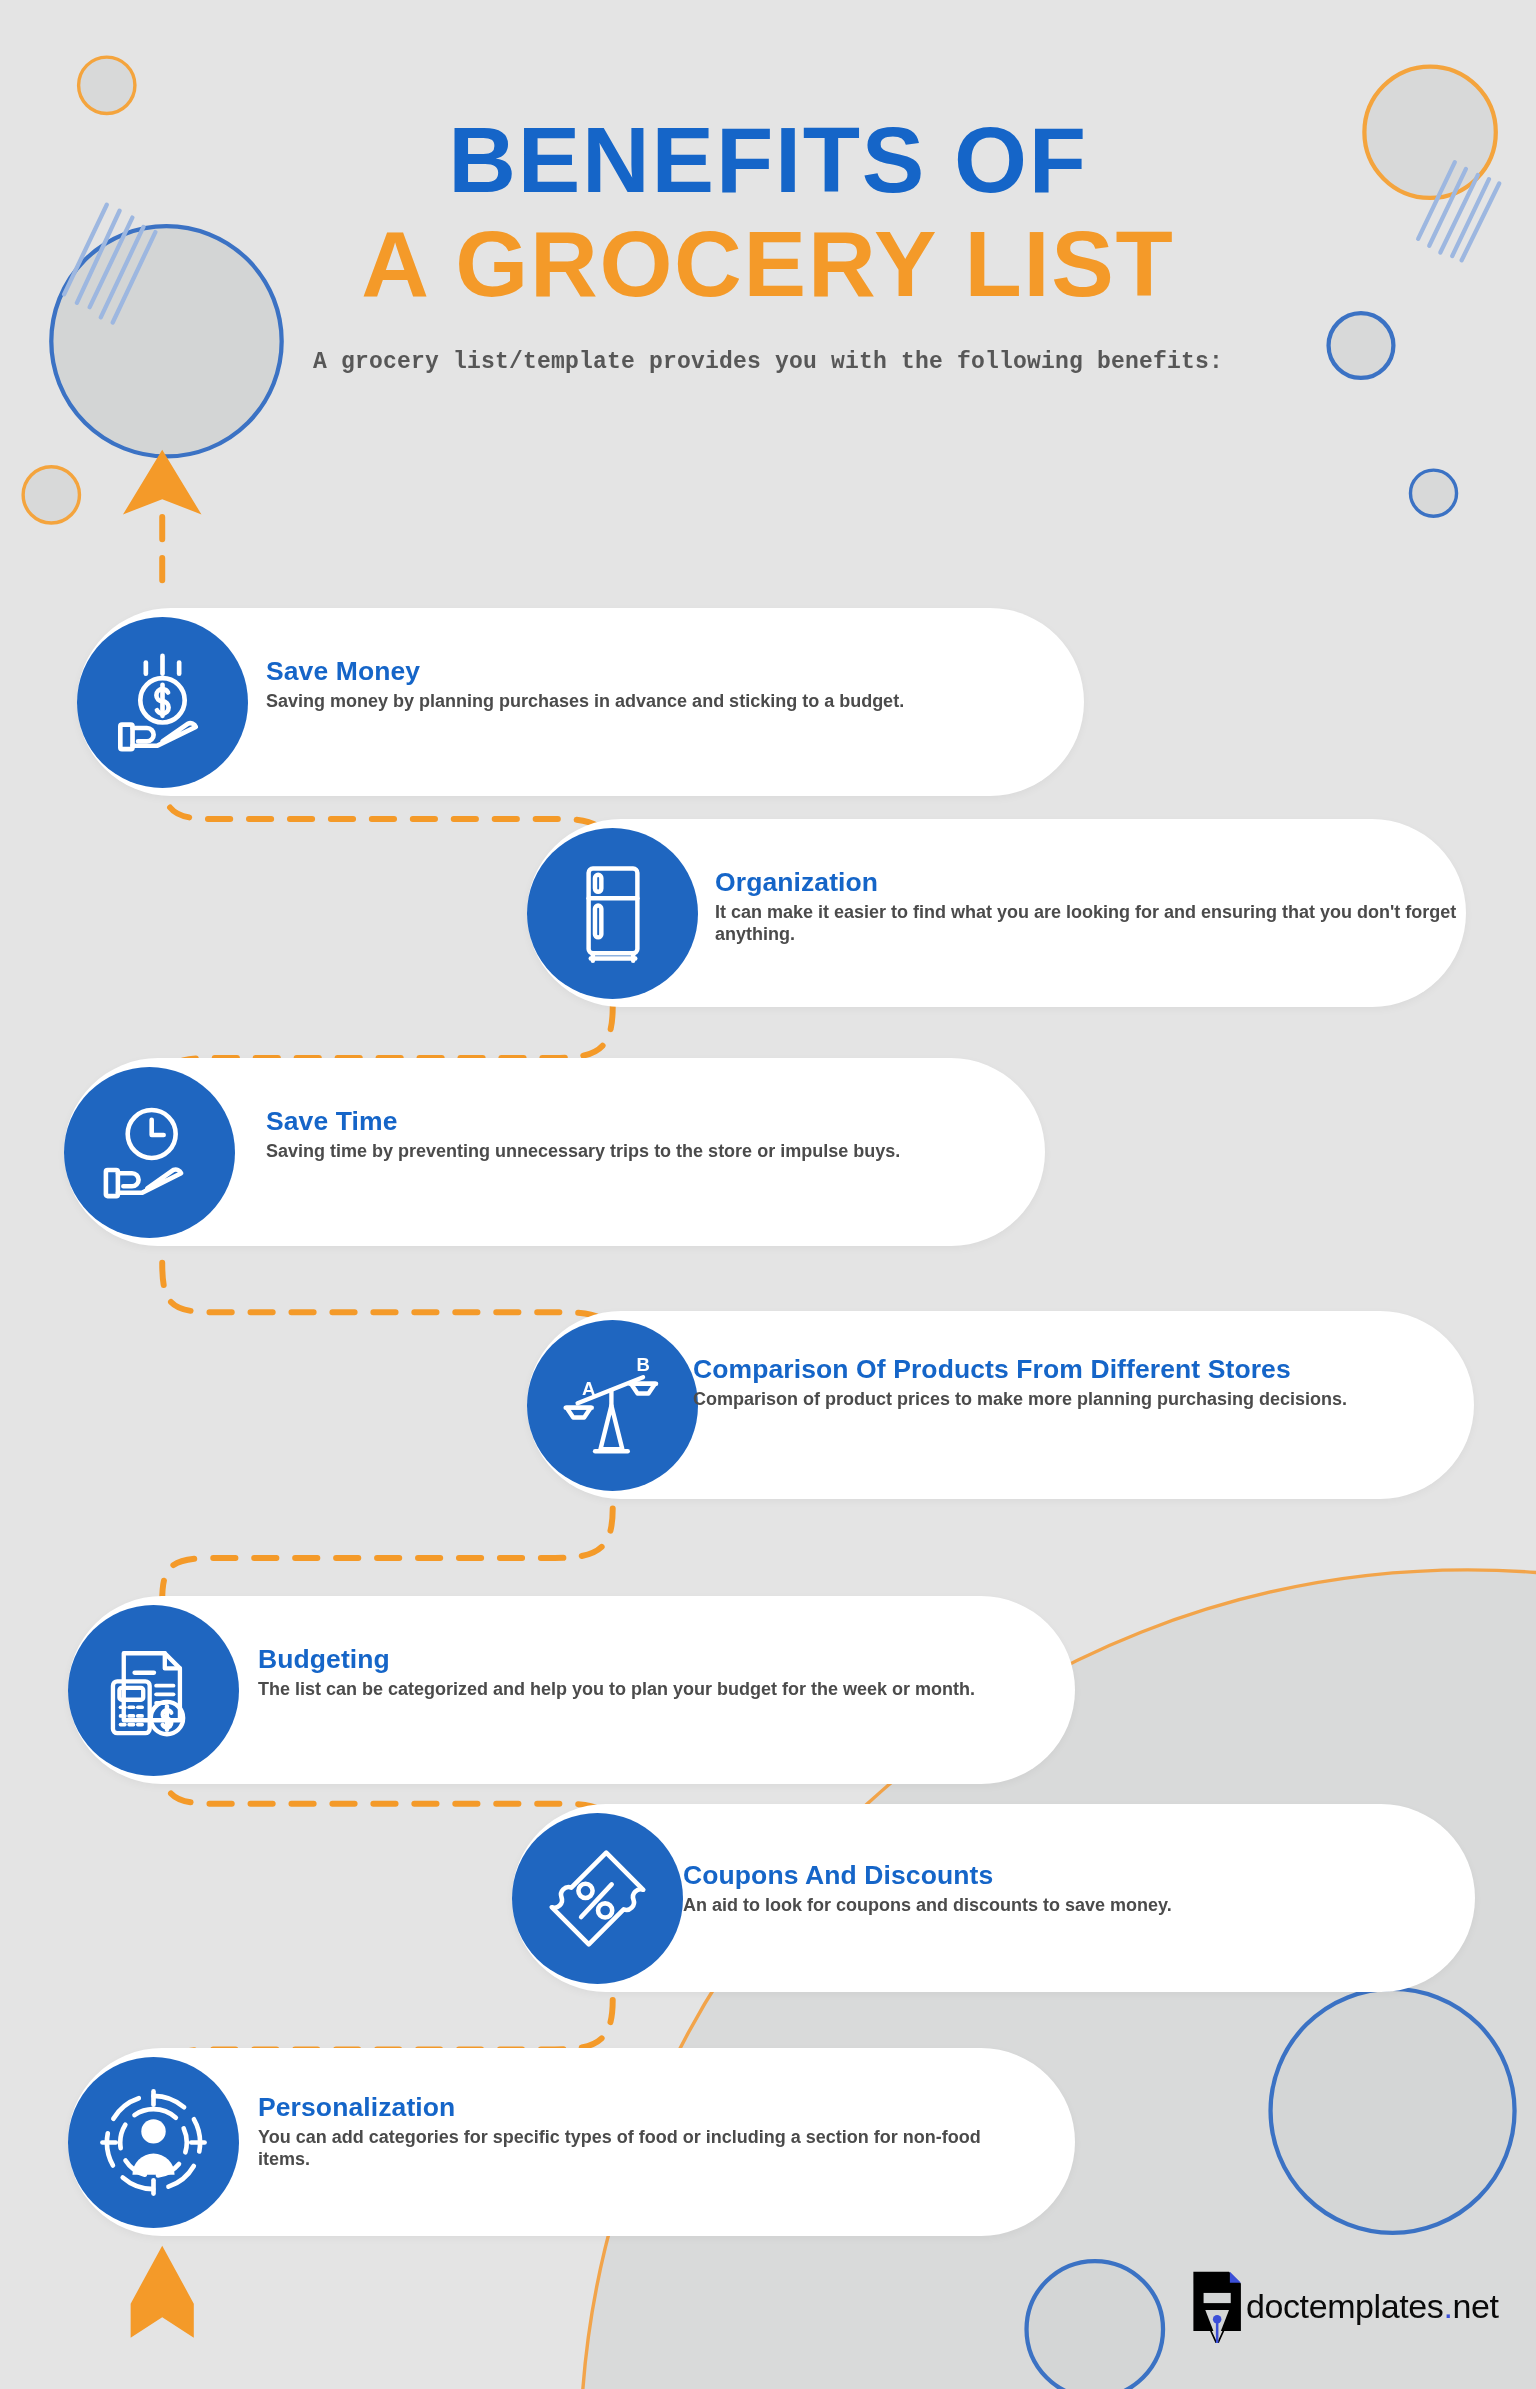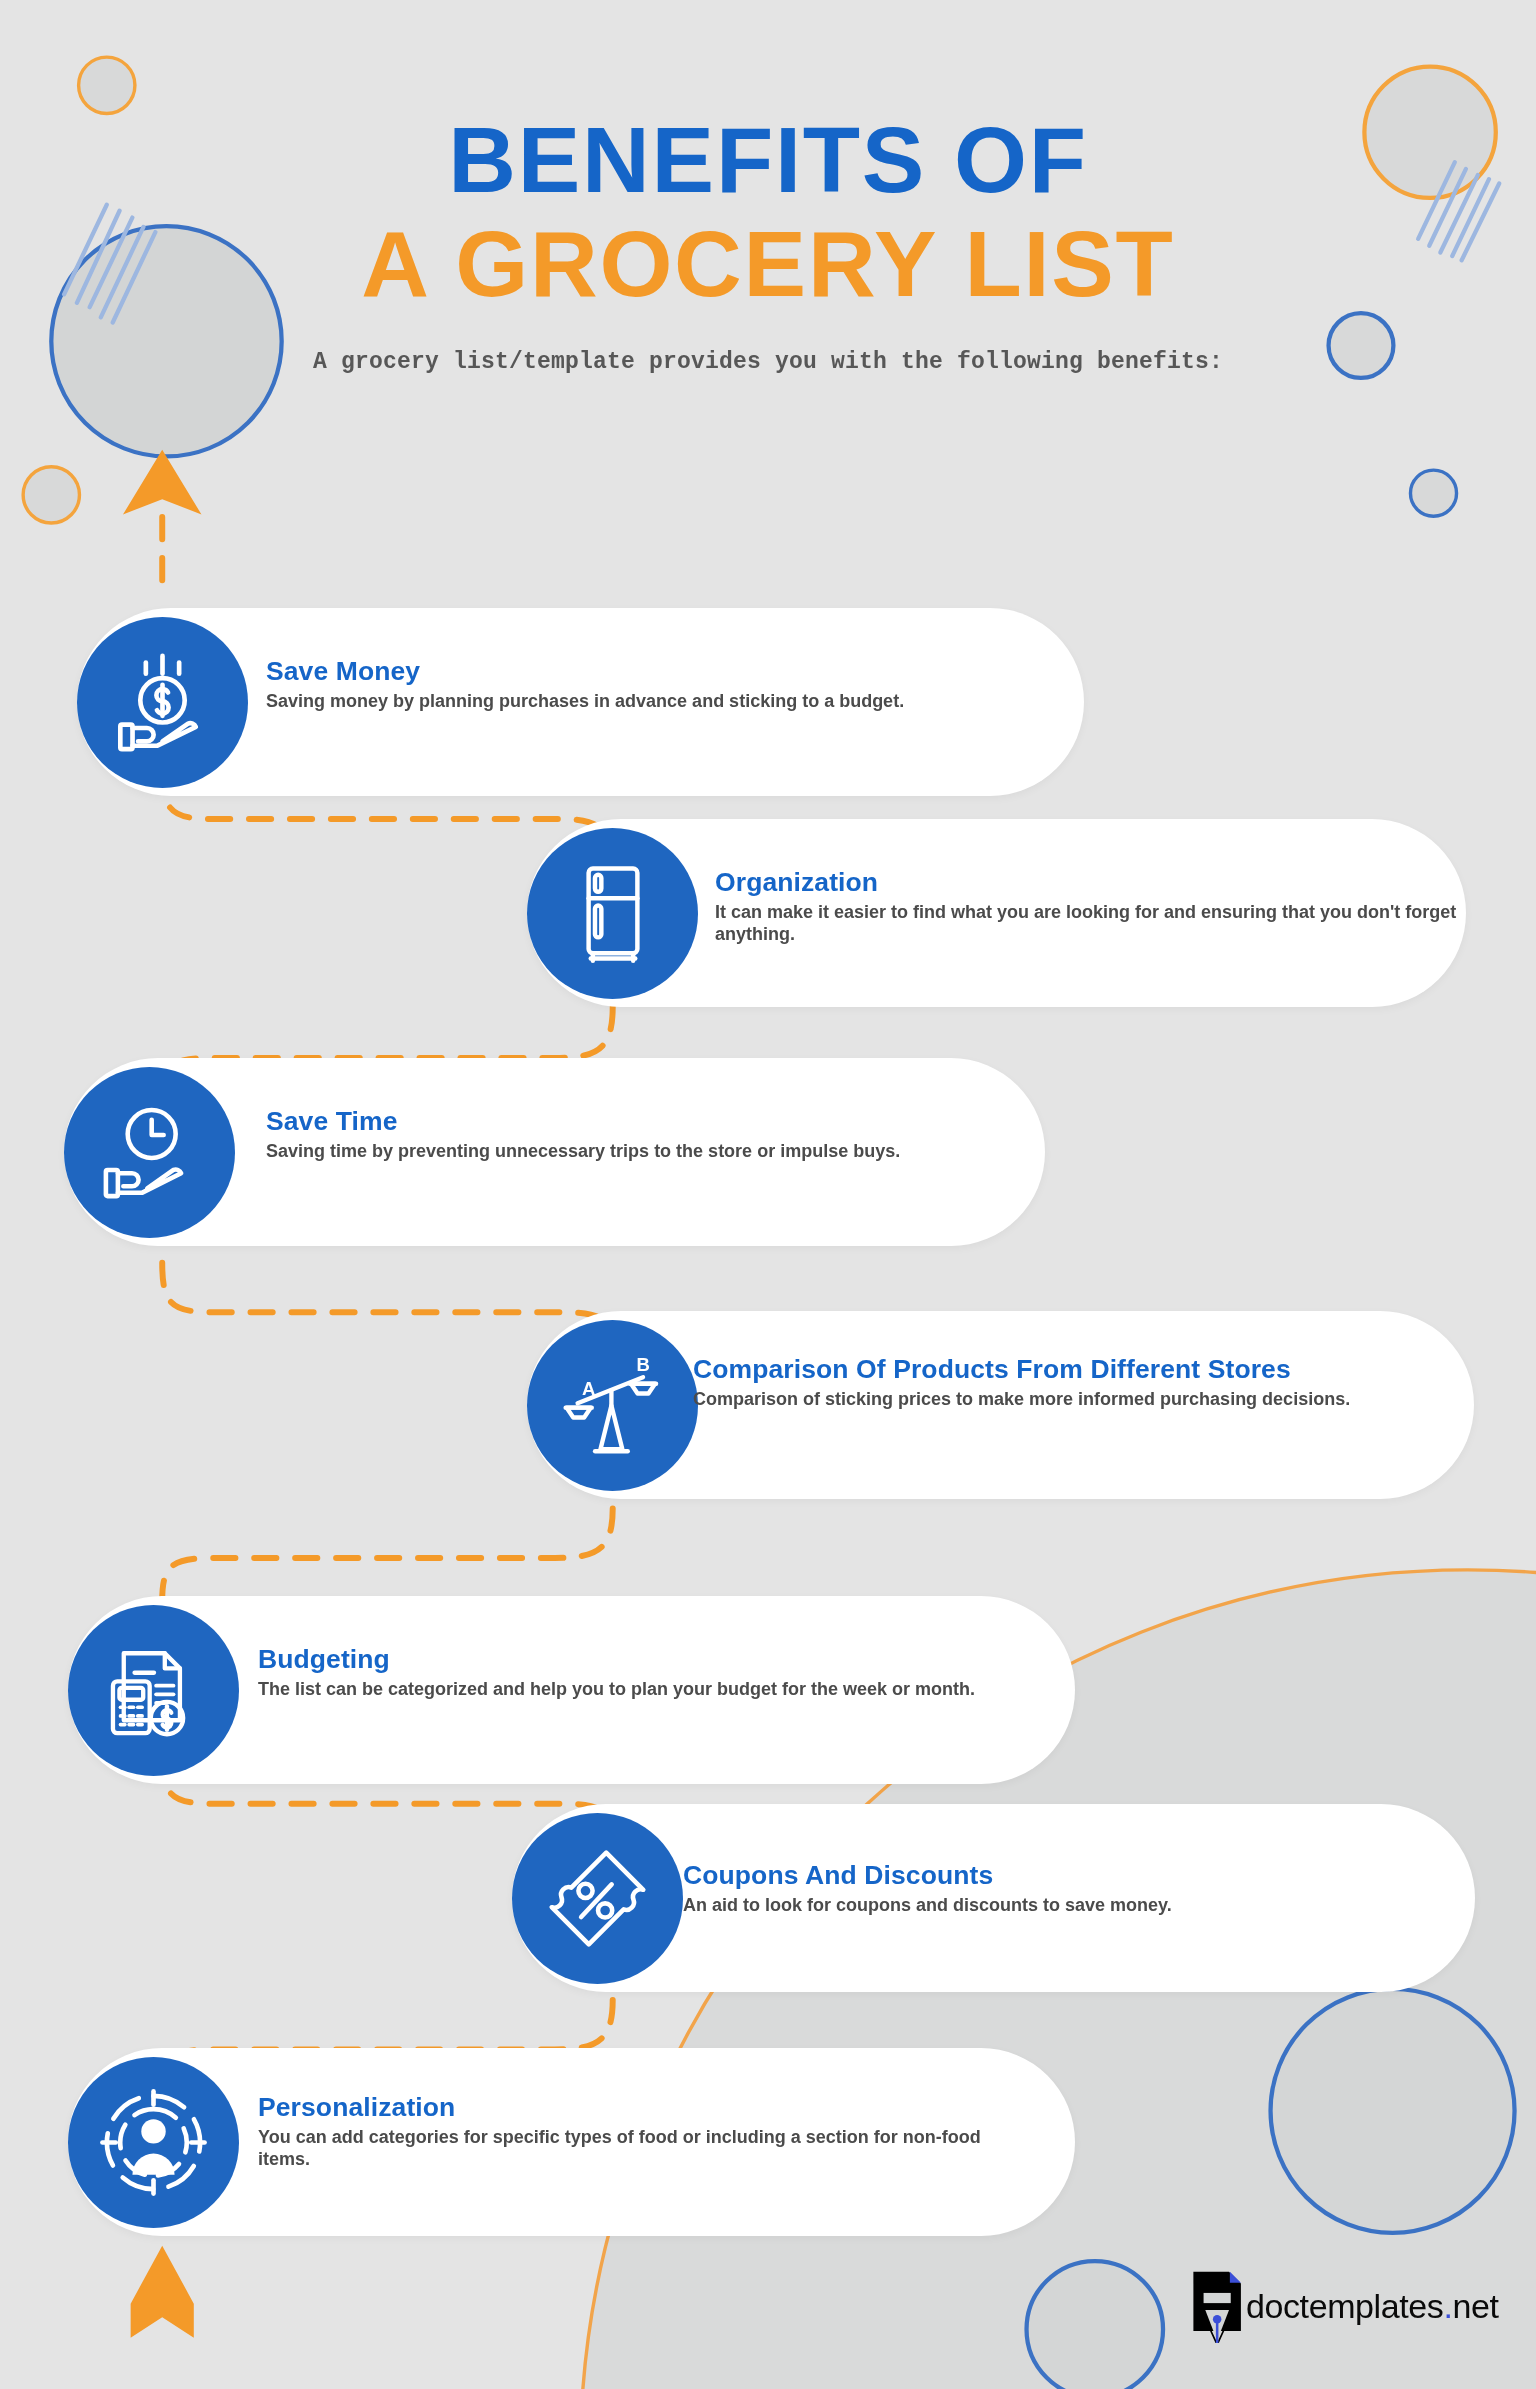--- a/index.html
+++ b/index.html
@@ -272,21 +272,21 @@
           <line x1="7" y1="52" x2="31" y2="52"></line>
           <path d="M67 30 h22 l-6 9 h-10 Z"></path>
           <line x1="66" y1="30" x2="90" y2="30"></line>
         </g>
         <text x="22" y="40" fill="#ffffff" font-size="17" font-weight="700" font-family="Liberation Sans, sans-serif">A</text>
         <text x="72" y="18" fill="#ffffff" font-size="17" font-weight="700" font-family="Liberation Sans, sans-serif">B</text>
       </svg>
     </div>
     <div class="text-block" style="left:693px; top:43px; width:777px;">
       <p class="b-title">Comparison Of Products From Different Stores</p>
-      <p class="b-desc">Comparison of sticking prices to make more informed purchasing decisions.</p>
+      <p class="b-desc">Comparison of product prices to make more planning purchasing decisions.</p>
     </div>
   </div>
 
   <div class="row" style="left:0; top:1596px; width:1536px; height:188px;">
     <div class="card" style="left:68px; width:1007px;"></div>
     <div class="badge" style="left:68px;">
       <svg width="108" height="108" viewBox="0 0 100 100">
         <g fill="none" stroke="#ffffff" stroke-width="4" stroke-linecap="round" stroke-linejoin="round">
           <path d="M22 16 h38 l14 14 v48 h-52 Z"></path>
           <path d="M60 16 v14 h14"></path>

